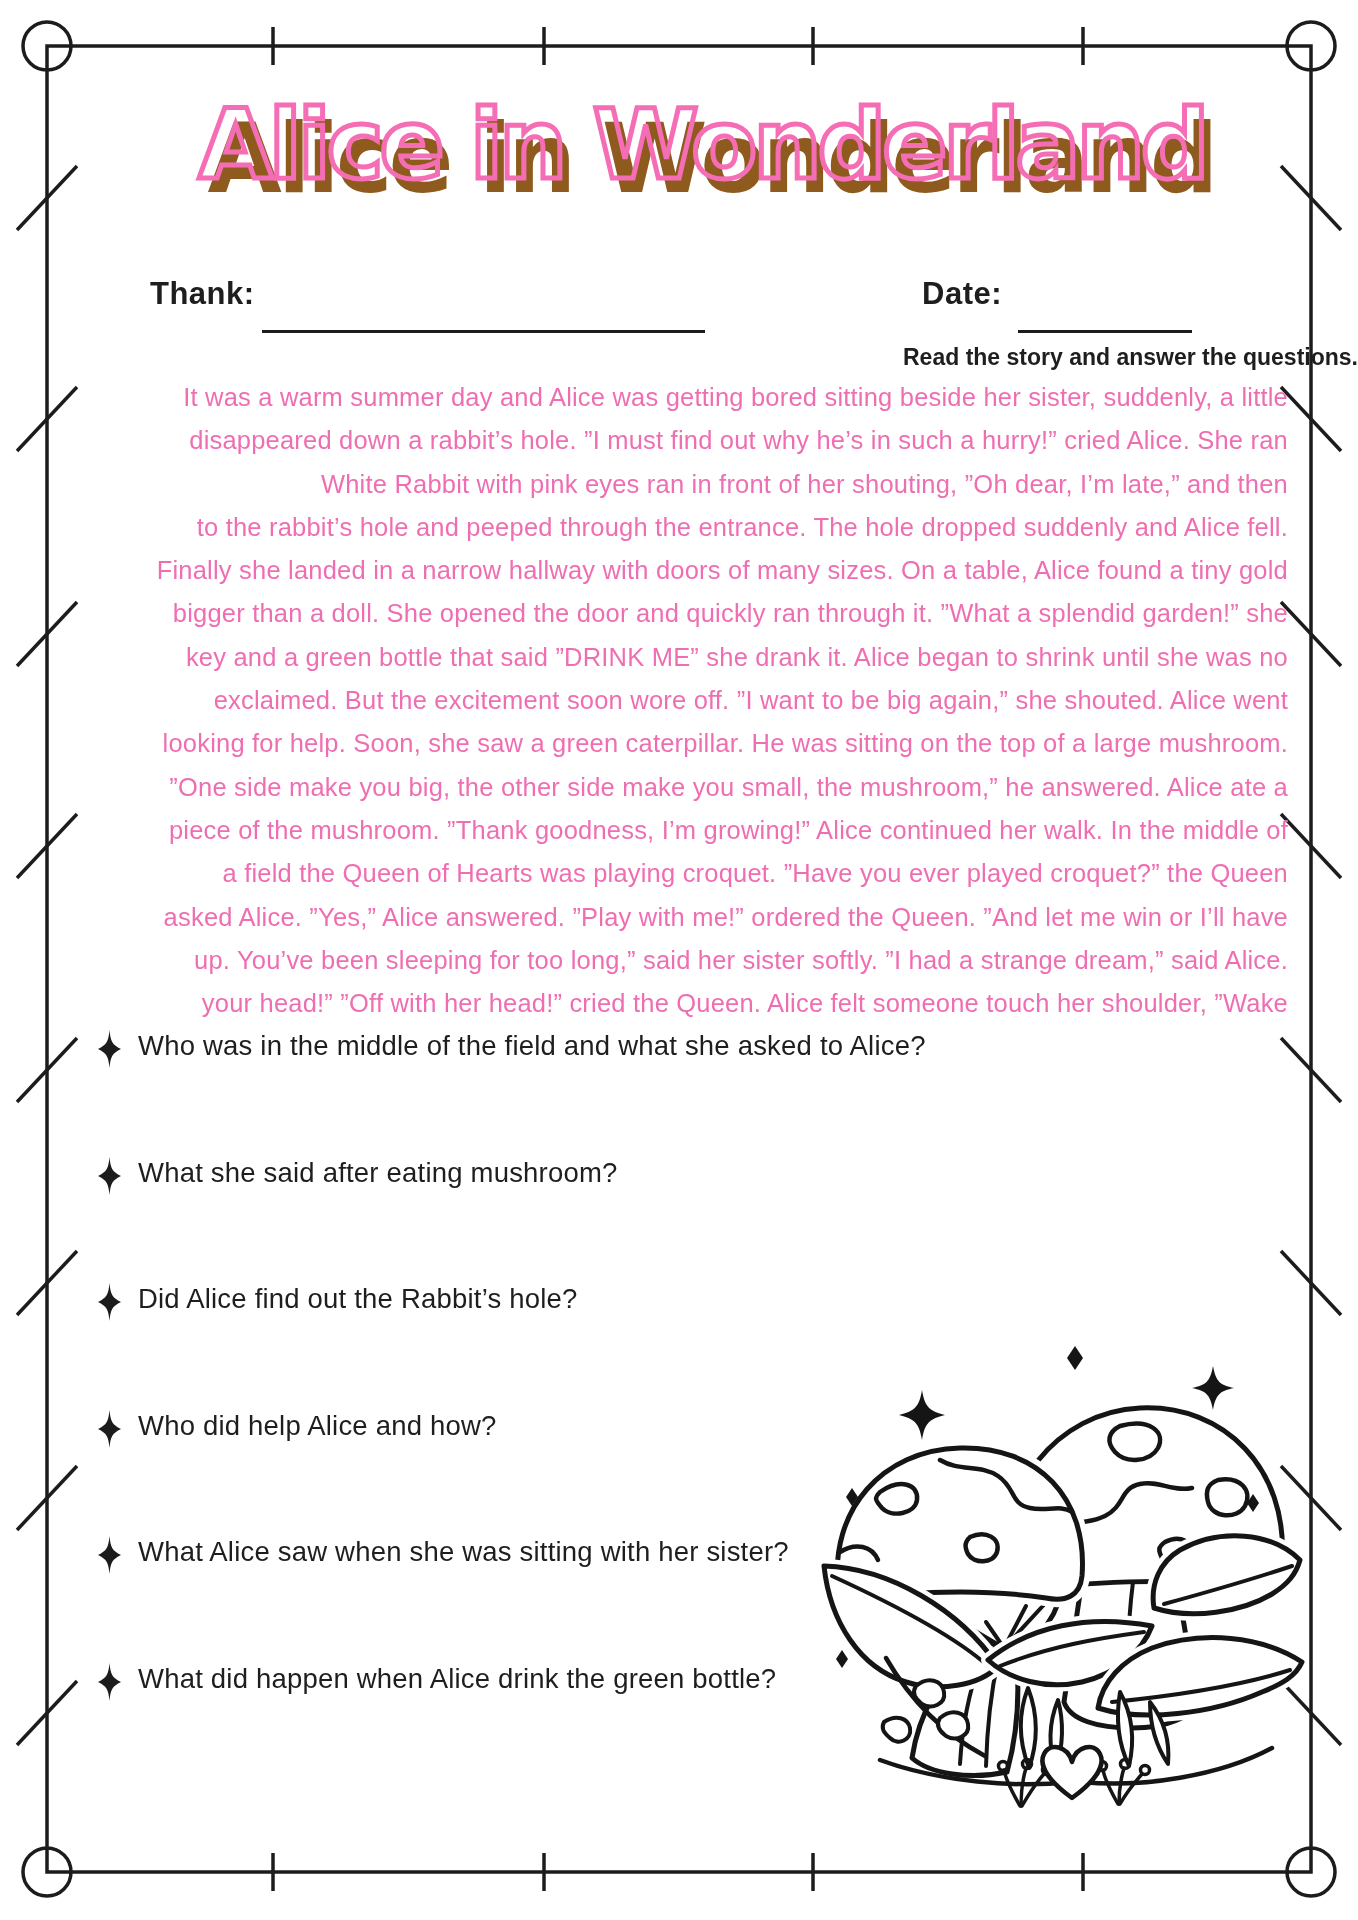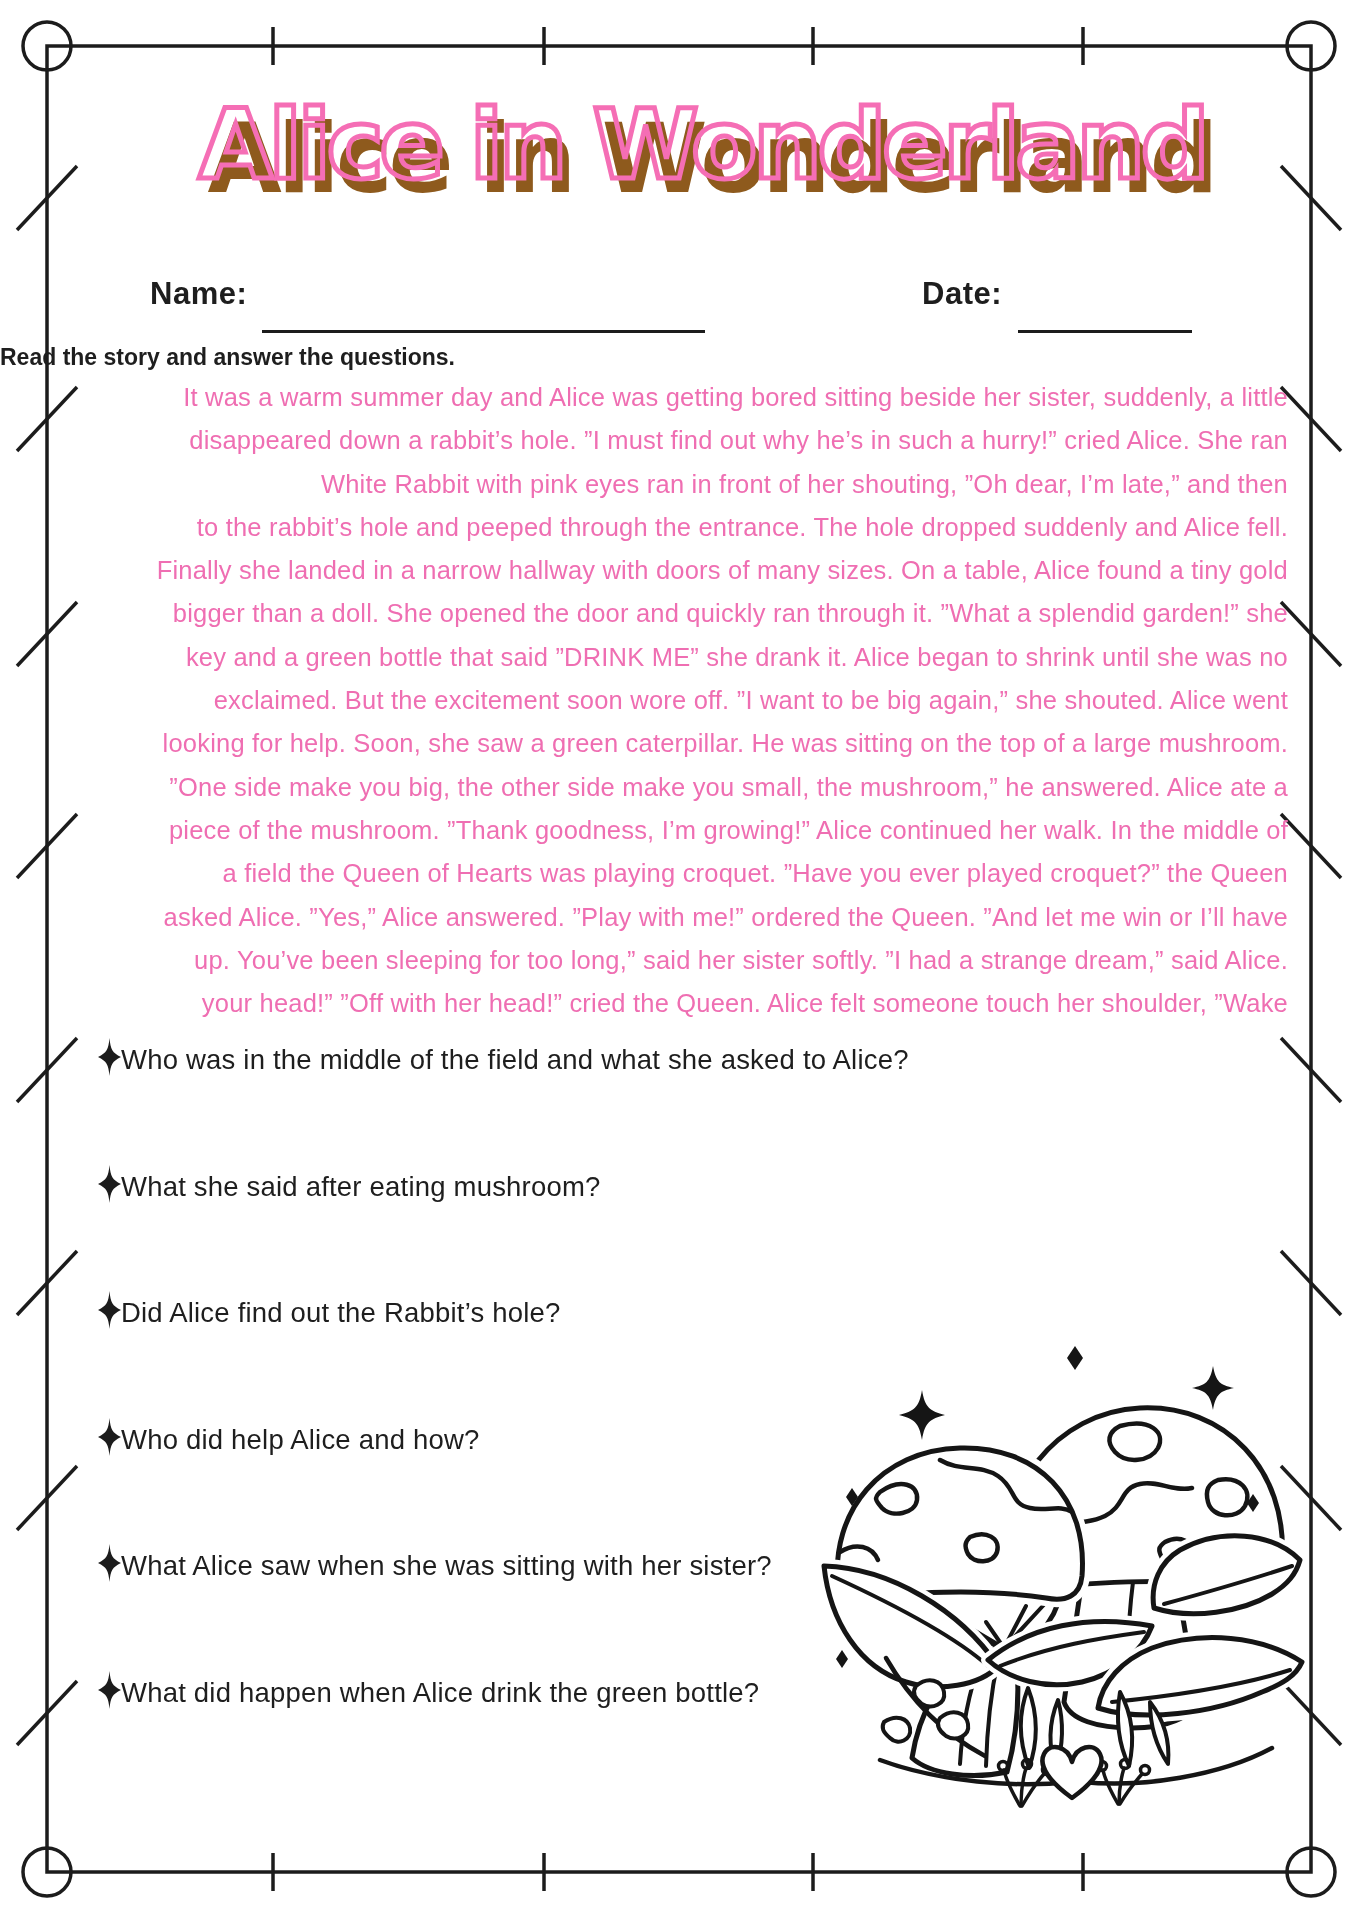--- a/index.html
+++ b/index.html
@@ -39,35 +39,35 @@
   }
   .name-label{left:150px;}
   .date-label{left:922px;}
   .write-line{position:absolute;border-bottom:3px solid #1c1c1c;height:0;}
   .name-line{left:262px;top:330px;width:443px;}
   .date-line{left:1018px;top:330px;width:174px;}
 
   
   .instruction{
     position:absolute;top:344px;left:0;width:100%;
-    text-align:left;font-size:23px;font-weight:700;color:#1e1e1e;
+    text-align:right;font-size:23px;font-weight:700;color:#1e1e1e;
   }
 
   
   .story{
     position:absolute;top:376px;left:70px;width:1218px;
     text-align:right;color:#EF6EB2;
     font-size:25.5px;font-weight:400;letter-spacing:0.2px;
   }
   .story-line{height:43.3px;line-height:43.3px;white-space:nowrap;}
 
   
   .questions{position:absolute;top:1030px;left:98px;width:1130px;}
   .question{
-    display:flex;align-items:flex-end;
+    display:flex;align-items:flex-start;gap:17px;
     height:46px;margin-bottom:80.5px;
     font-size:27.5px;color:#1e1e1e;letter-spacing:0.2px;
   }
   .question:last-child{margin-bottom:0;}
   .sparkle{flex:0 0 auto;}
 
   .art{left:820px;top:1330px;width:490px;height:500px;}
 </style>
 </head>
 <body>
@@ -112,21 +112,21 @@
     </g>
   </svg>
 
   <div class="title">
     <span class="t-stack">
       <span class="t-brown">Alice in Wonderland</span>
       <span class="t-pink">Alice in Wonderland</span>
     </span>
   </div>
 
-  <div class="meta-label name-label">Name:</div>
+  <div class="meta-label name-label">Thank:</div>
   <div class="write-line name-line"></div>
   <div class="meta-label date-label">Date:</div>
   <div class="write-line date-line"></div>
 
   <div class="instruction">Read the story and answer the questions.</div>
 
   <div class="story">
 
   <div class="story-line">It was a warm summer day and Alice was getting bored sitting beside her sister, suddenly, a little</div>
       <div class="story-line">disappeared down a rabbit’s hole. ”I must find out why he’s in such a hurry!” cried Alice. She ran</div>

